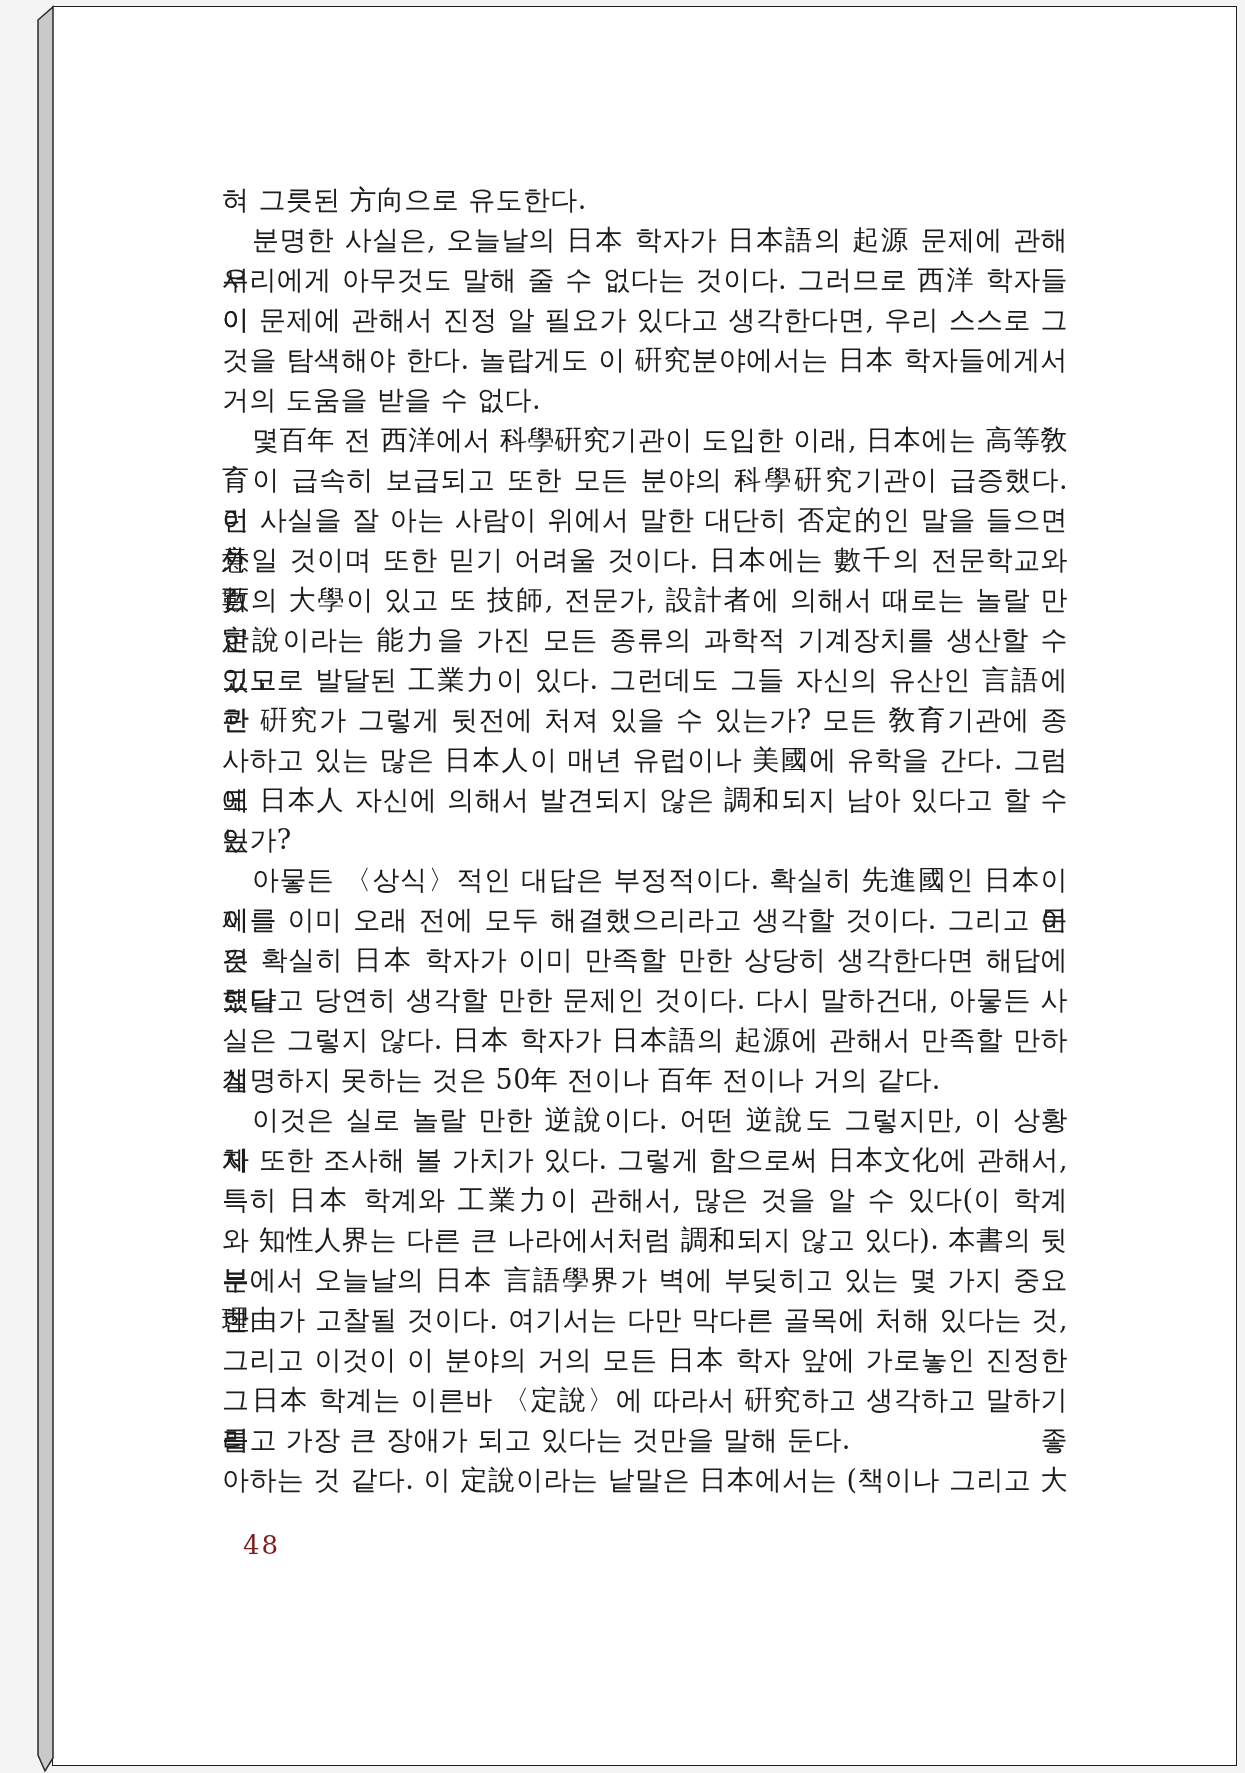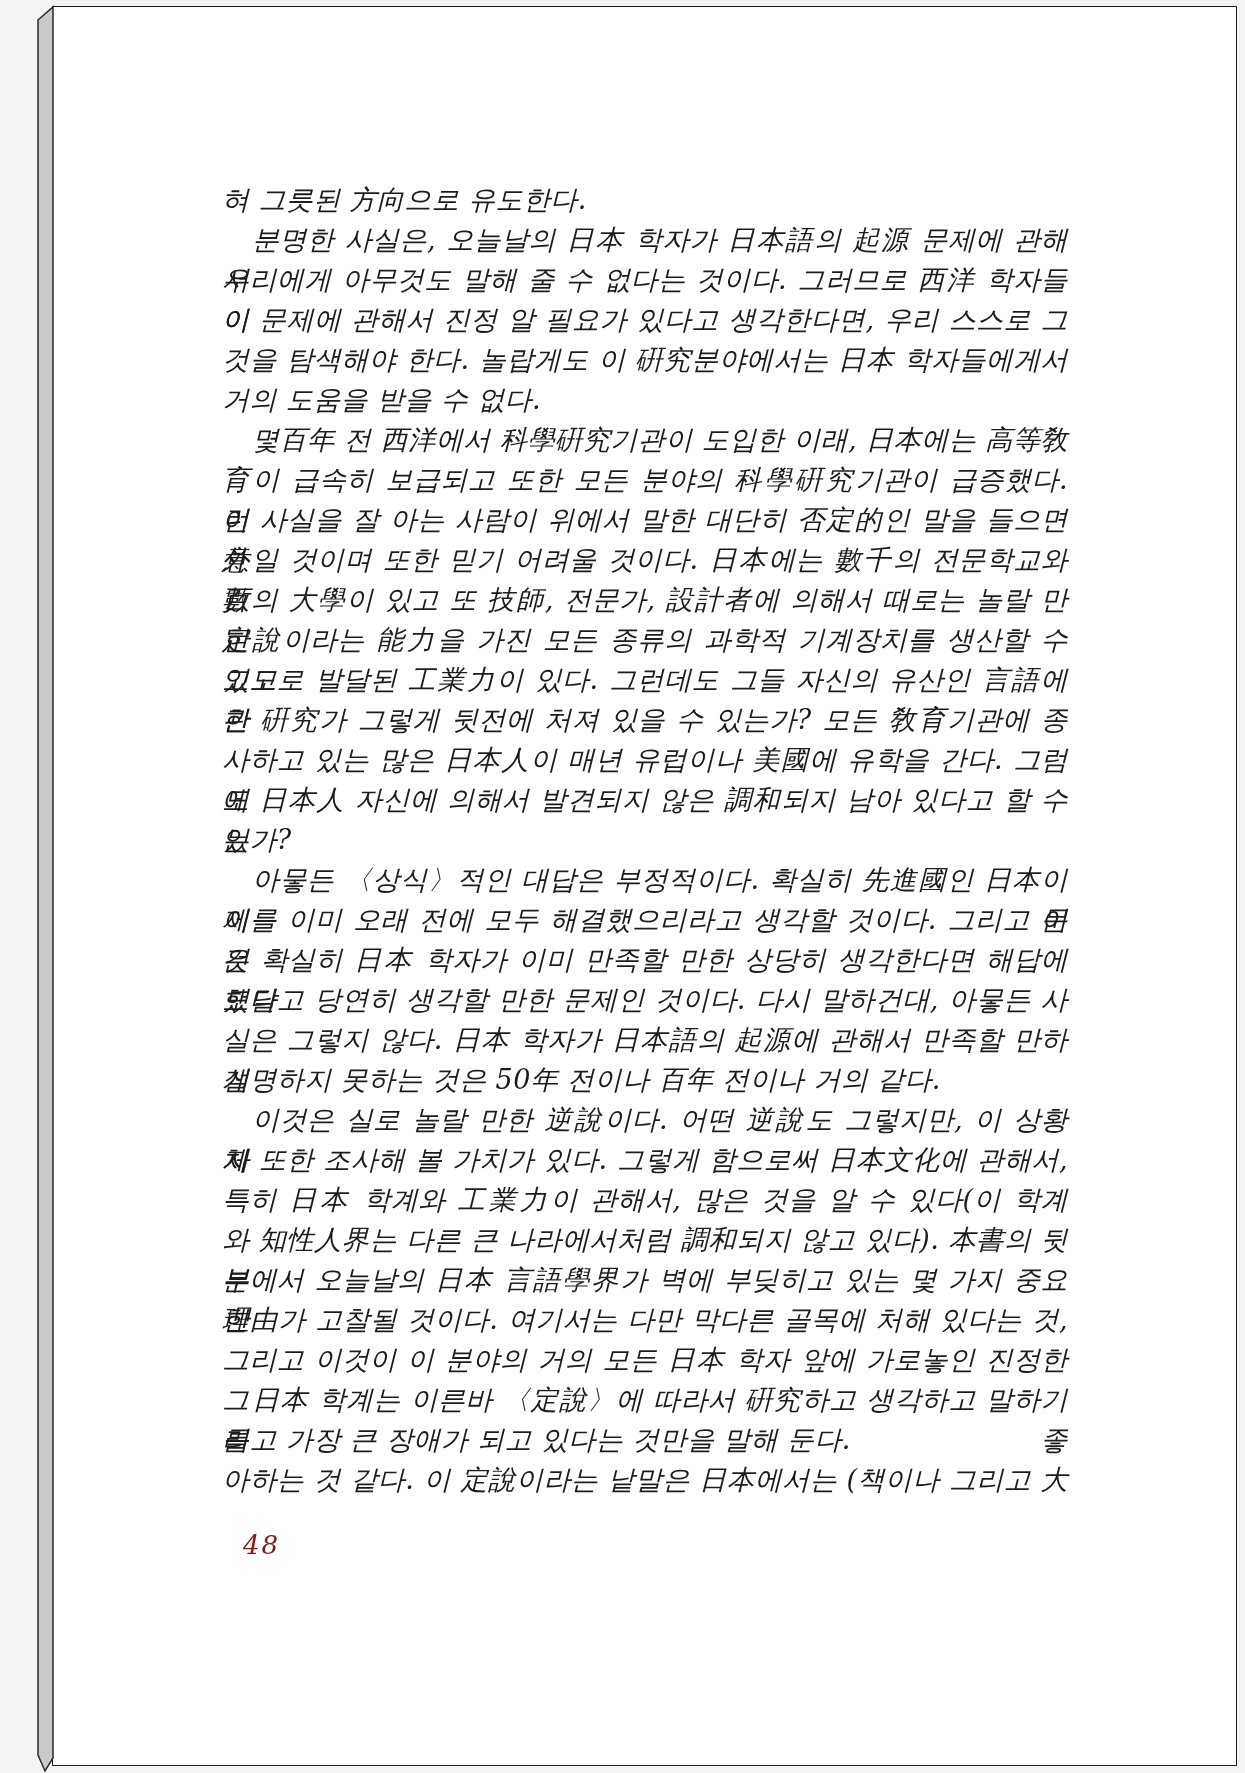--- a/index.html
+++ b/index.html
@@ -8,21 +8,20 @@
     width: 1245px;
     height: 1773px;
     background: #f4f4f4;
     overflow: hidden;
     font-family: "DejaVu Serif", "Liberation Serif", serif;
   }
   .stage {
     position: relative;
     width: 1245px;
     height: 1773px;
-    font-style: italic;
   }
   .paper {
     position: absolute;
     left: 52px;
     top: 6px;
     width: 1185px;
     height: 1760px;
     background: #ffffff;
     border: 1px solid #1f1f1f;
     box-sizing: border-box;

